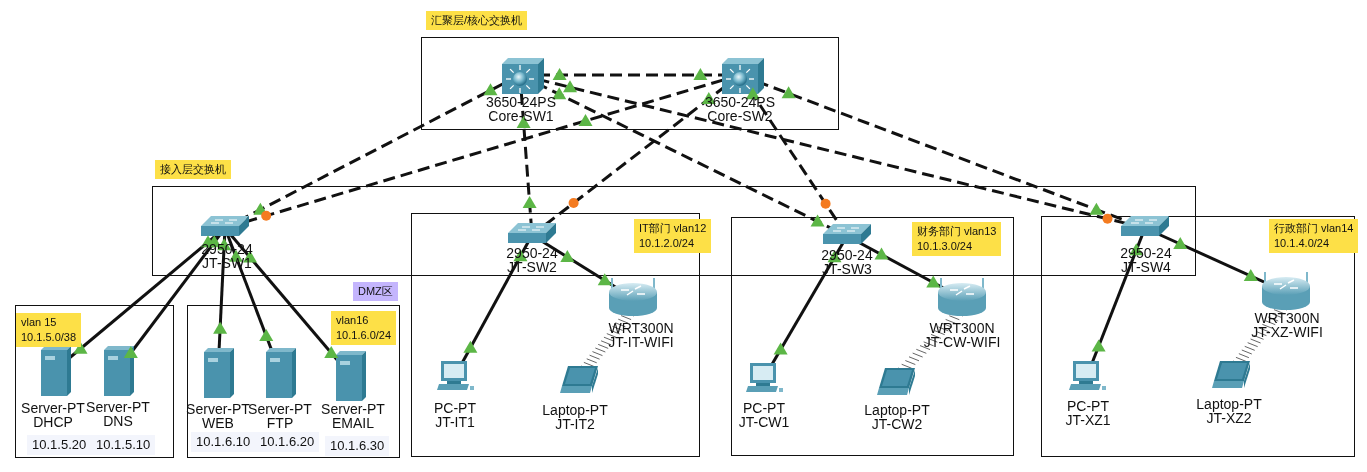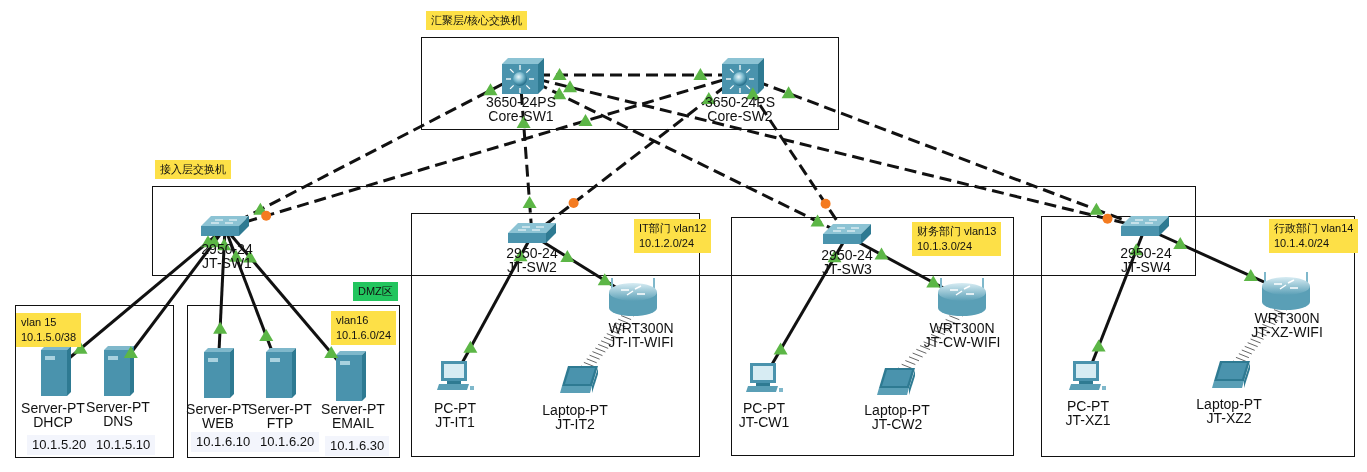--- a/index.html
+++ b/index.html
@@ -313,21 +313,21 @@
       <path d="M933.25,275.5 L940.25,287.5 L926.25,287.5 Z" fill="#5cb646"></path>
       <path d="M1136.3,243.2 L1143.3,255.2 L1129.3,255.2 Z" fill="#5cb646"></path>
       <path d="M1098.6,339.4 L1105.6,351.4 L1091.6,351.4 Z" fill="#5cb646"></path>
       <path d="M1180.25,237 L1187.25,249 L1173.25,249 Z" fill="#5cb646"></path>
       <path d="M1250.75,269 L1257.75,281 L1243.75,281 Z" fill="#5cb646"></path>
     </g>
 </svg>
 
 <div class="note" style="left:426px;top:11px;">汇聚层/核心交换机</div>
 <div class="note" style="left:155px;top:160px;">接入层交换机</div>
-<div class="note" style="left:353px;top:282px;background:#22c55e;">DMZ区</div>
+<div class="note" style="left:353px;top:282px;background:#c4b5fd;">DMZ区</div>
 
 <div class="note" style="left:16px;top:313px;">
   <div>vlan 15</div>
   <div>10.1.5.0/38</div>
 </div>
 <div class="note" style="left:331px;top:311px;">
   <div>vlan16</div>
   <div>10.1.6.0/24</div>
 </div>
 <div class="note" style="left:626px;top:219px;margin-left:8px;">

